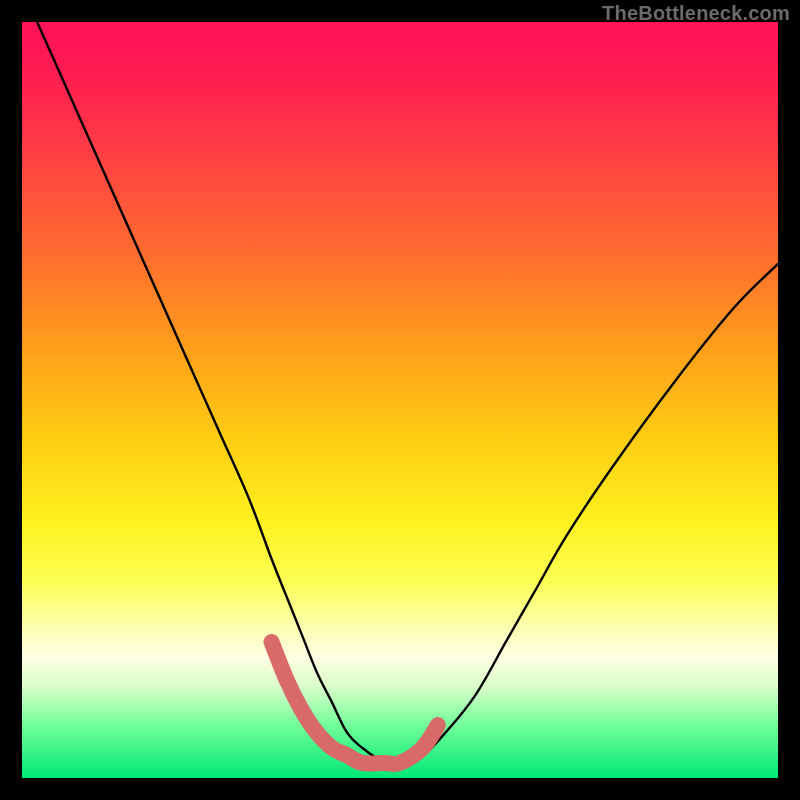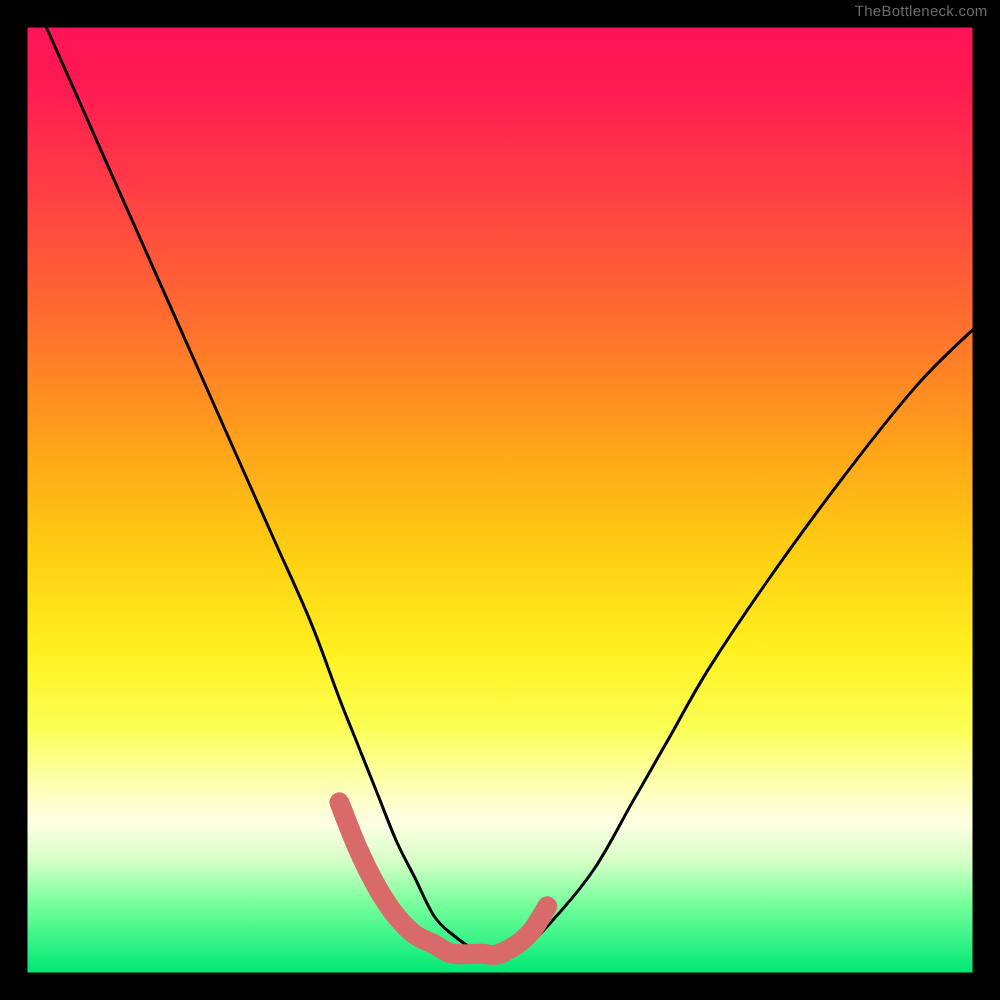--- a/index.html
+++ b/index.html
@@ -40,22 +40,22 @@
       #d8ffc8 88%,
       #72ff9a 93%,
       #00e874 100%
     );
   }
   .watermark {
     position: absolute;
     top: 2px;
     right: 10px;
     color: #6b6b6b;
-    font-size: 12px;
-    font-weight: 400;
+    font-size: 20px;
+    font-weight: 700;
     letter-spacing: 0.2px;
     z-index: 5;
   }
   svg.curves {
     position: absolute;
     left: 0;
     top: 0;
     width: 756px;
     height: 756px;
     overflow: visible;

